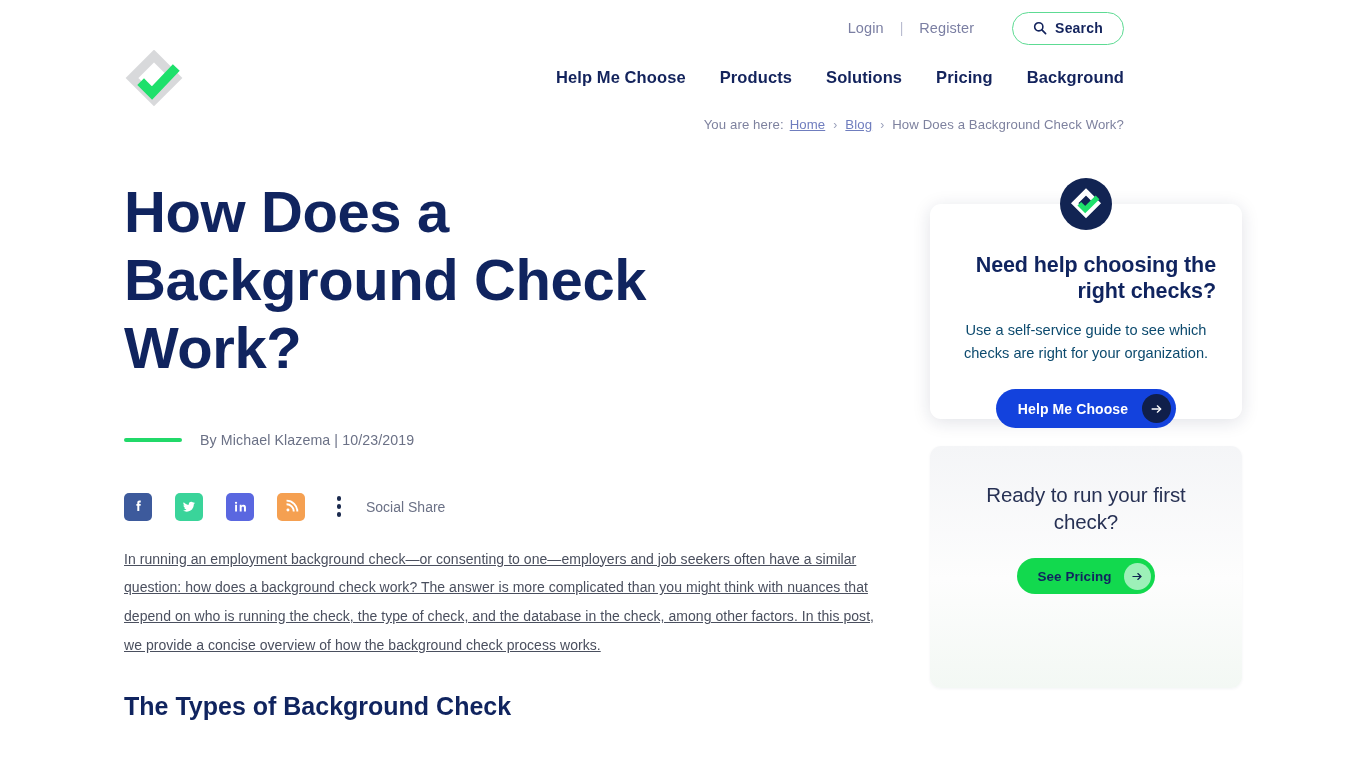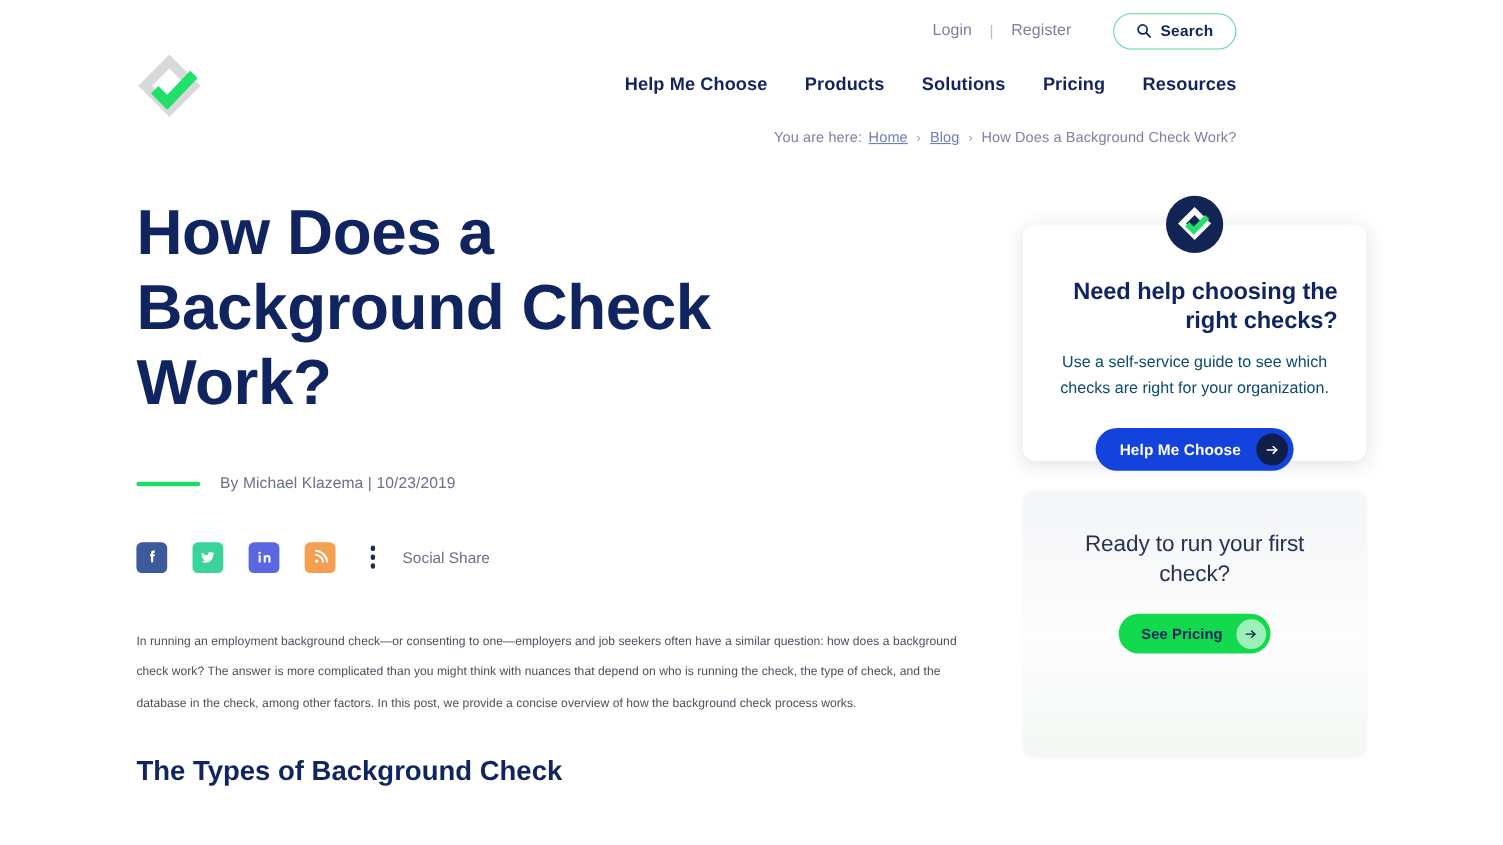--- a/index.html
+++ b/index.html
@@ -95,26 +95,27 @@
   .soc svg { display: block; }
   .soc-fb { background: #3d5a9c; }
   .soc-tw { background: #3ad49a; }
   .soc-li { background: #5a67e0; }
   .soc-rss { background: #f5a051; }
   .kebab { width: 22px; height: 28px; display:flex; flex-direction: column; align-items: center; justify-content: center; gap: 3.5px; cursor: pointer; margin-right: 8px;}
   .kebab i { width: 4.5px; height: 4.5px; border-radius: 50%; background: #1b2a4e; display:block; }
   .social-label { font-size: 14px; color: #6b7186; margin-left: 8px; }
 
   .body-copy {
-    margin-top: 48px;
-    font-size: 11px;
+    margin-top: 24px;
+    font-size: 14px;
     line-height: 28.8px;
     color: #4a4f5e;
     letter-spacing: .05px;
     max-width: 758px;
+    text-decoration: underline;
   }
   .sub-head {
     margin-top: 32px;
     font-size: 25px; font-weight: bold; color: #10245f;
   }
 
   
   .sidebar { position: absolute; left: 930px; top: 178px; width: 312px; }
 
   .card-choose {
@@ -228,21 +229,21 @@
         <path d="M20 35 L28 43 L49 21" fill="none" stroke="#1ee06b" stroke-width="9.5" stroke-linecap="square" stroke-linejoin="miter"></path>
       </svg>
     </span>
   </a>
 
   <nav class="main-nav">
     <a class="nav-item" href="#">Help Me Choose</a>
     <a class="nav-item" href="#">Products</a>
     <a class="nav-item" href="#">Solutions</a>
     <a class="nav-item" href="#">Pricing</a>
-    <a class="nav-item" href="#">Resources</a>
+    <a class="nav-item" href="#">Background</a>
   </nav>
 
   <div class="breadcrumb">
     <span>You are here:</span>
     <a href="#">Home</a>
     <span class="sep">›</span>
     <a href="#">Blog</a>
     <span class="sep">›</span>
     <span class="current">How Does a Background Check Work?</span>
   </div>

